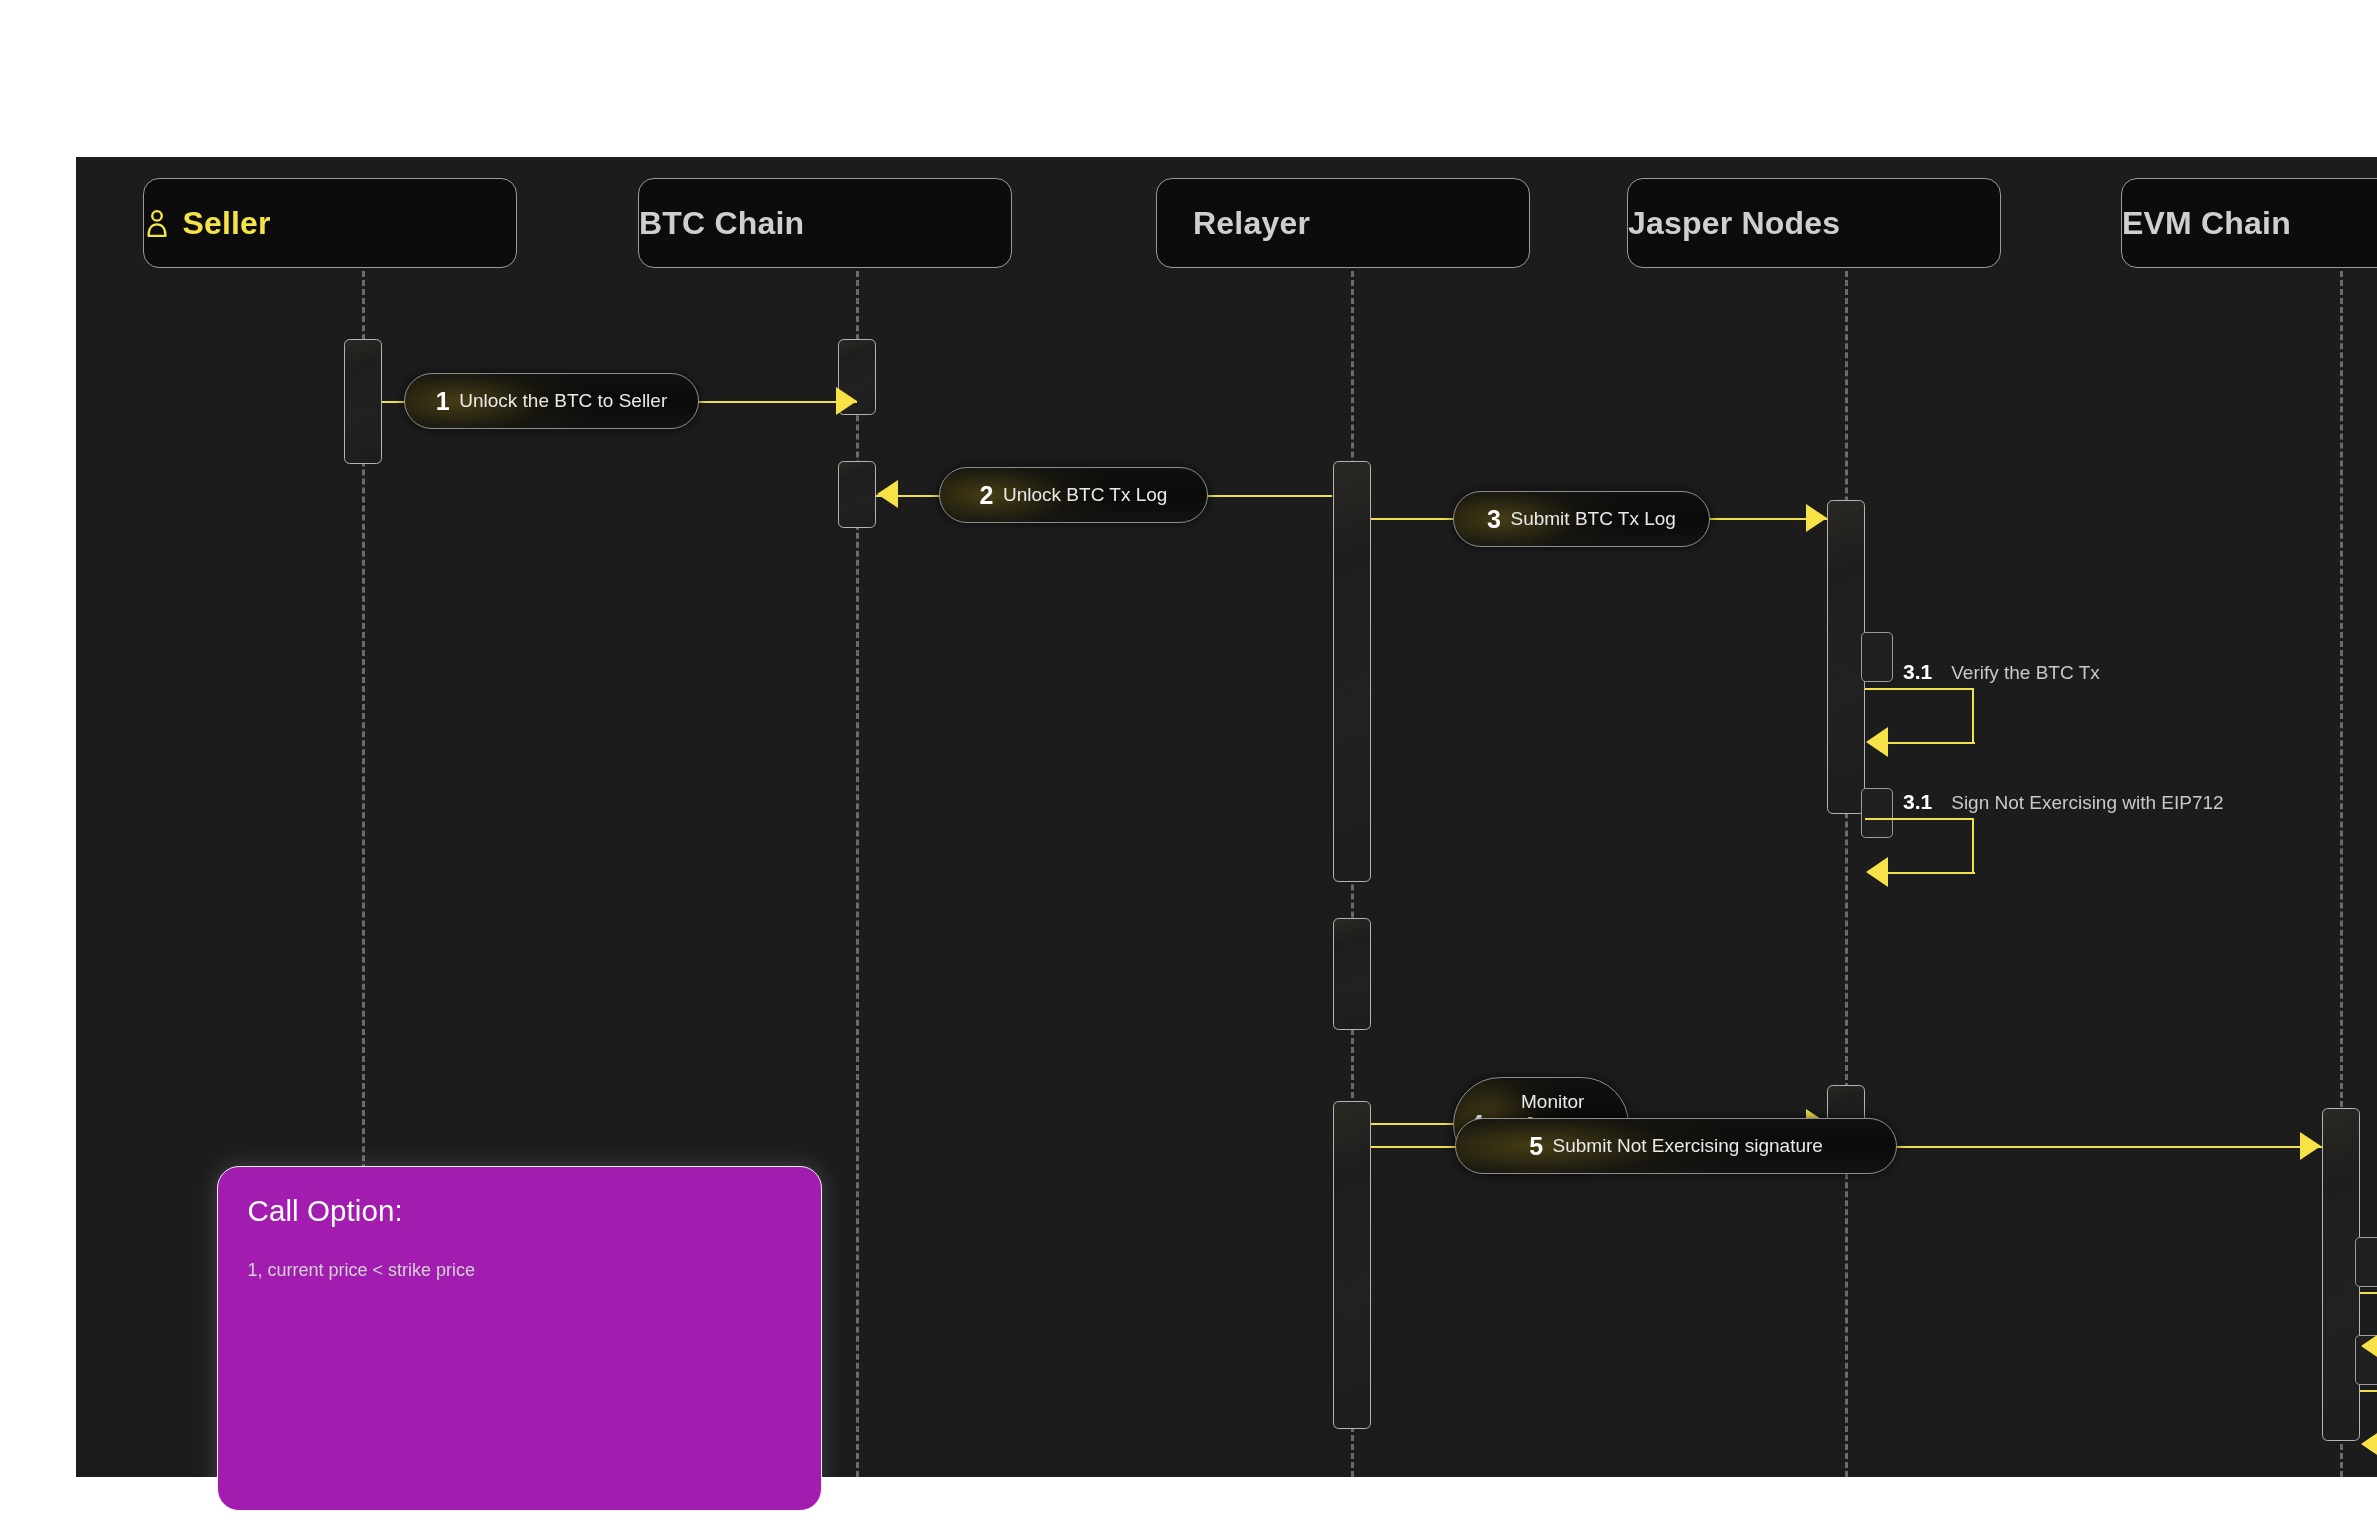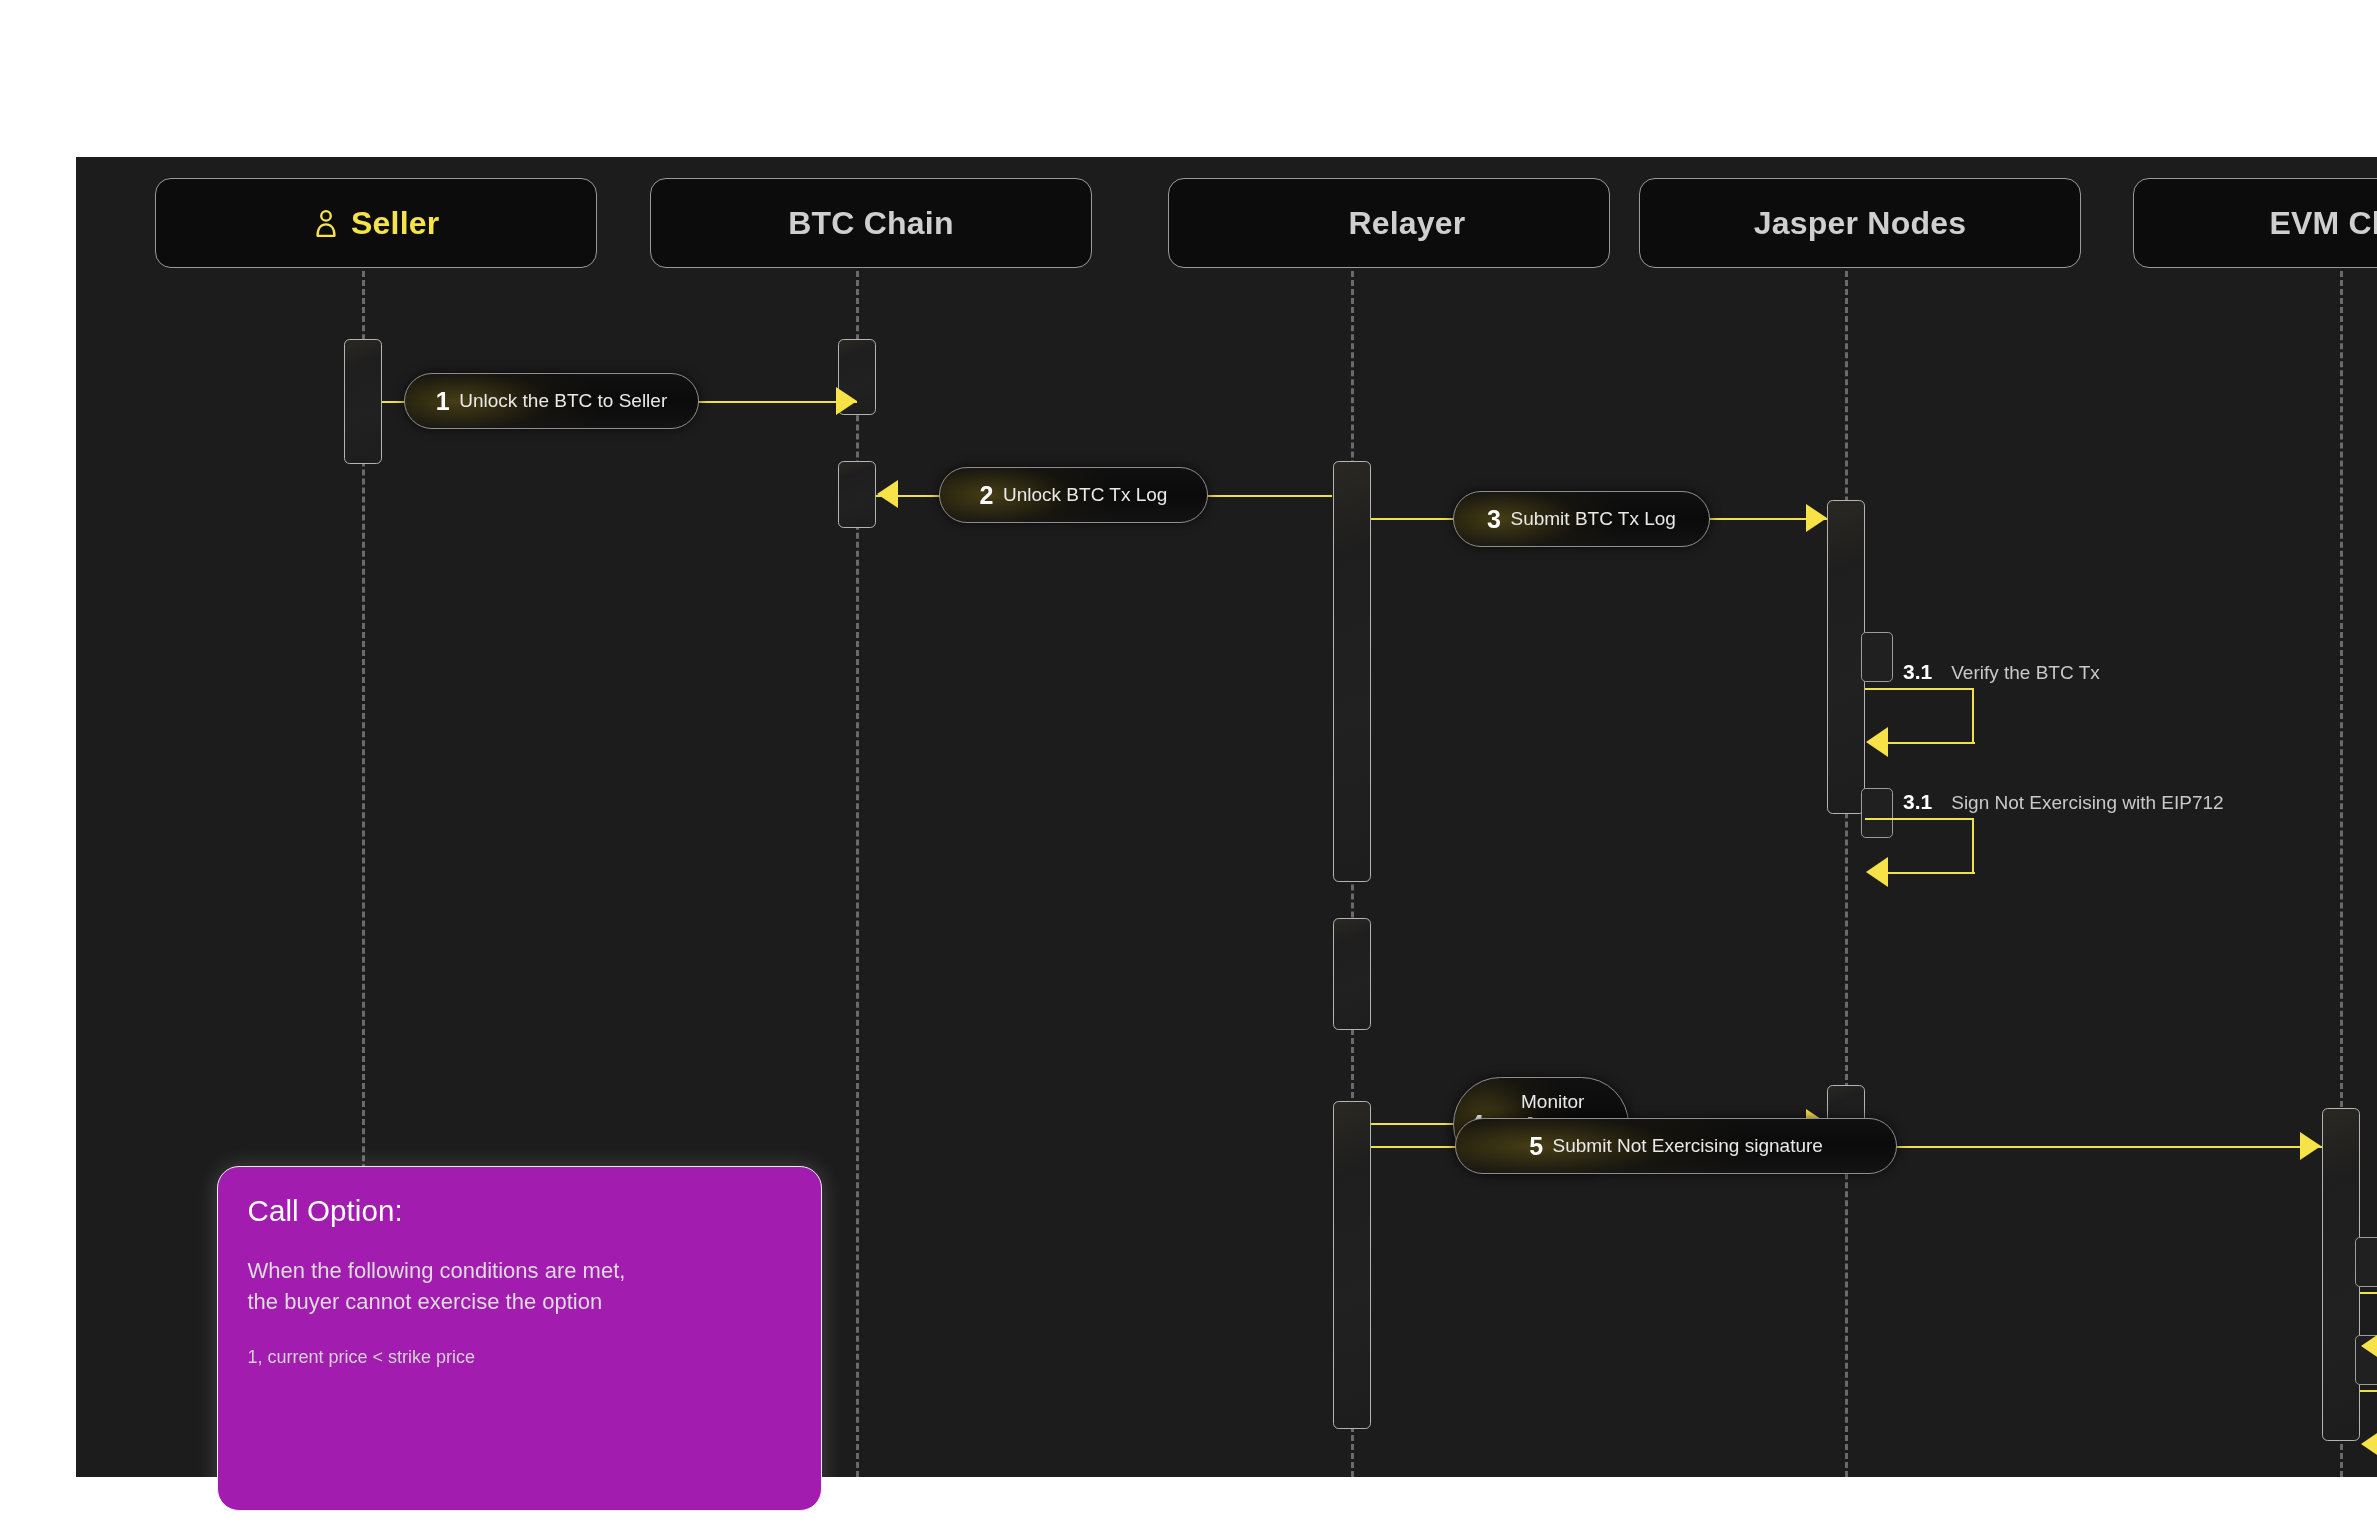--- a/index.html
+++ b/index.html
@@ -5,25 +5,24 @@
   html,body{margin:0;padding:0;background:#ffffff;}
   body{width:2739px;height:1541px;font-family:"Liberation Sans",sans-serif;overflow:hidden;}
 
   #frame{
     position:absolute;left:76px;top:157px;width:2584px;height:1320px;
     background:#1c1c1c;
   }
 
   
   .lane-head{
-    position:absolute;top:21px;height:90px;width:442px;
+    position:absolute;top:21px;height:90px;width:374px;
     background:#0c0c0c;border:1.4px solid #9a9a9a;border-radius:16px;
-    display:flex;align-items:center;justify-content:center;gap:12.4px;
+    display:flex;align-items:center;justify-content:flex-start;gap:12.4px;
     box-sizing:border-box;
-    margin-left:12px;
   }
   .lane-head .lane-title{font-size:32px;font-weight:700;color:#cfcfcf;letter-spacing:0.2px;}
   .lane-head.actor .lane-title{color:#f5e34a;}
   .person-icon{width:26px;height:28.5px;display:block;}
 
   
   .lifeline{
     position:absolute;top:114px;bottom:0;width:0;
     border-left:3.3px dashed #6a6a6a;
   }
@@ -203,19 +202,17 @@
   </div>
 
   <div class="loop" style="left:2284px;top:1233px;width:109px;height:56px;">
     <div class="seg-top" style="width:109px;"></div>
 
     <div class="loop-arrow" style="left:1px;bottom:-13px;"></div>
   </div>
 
   <div id="note">
     <div class="note-title">Call Option:</div>
-    <div class="note-body">When the following conditions are met,
-the buyer cannot exercise the option</div>
     <div class="note-cond">1, current price &lt; strike price</div>
   </div>
 
 </div>
 
 
 </body></html>

